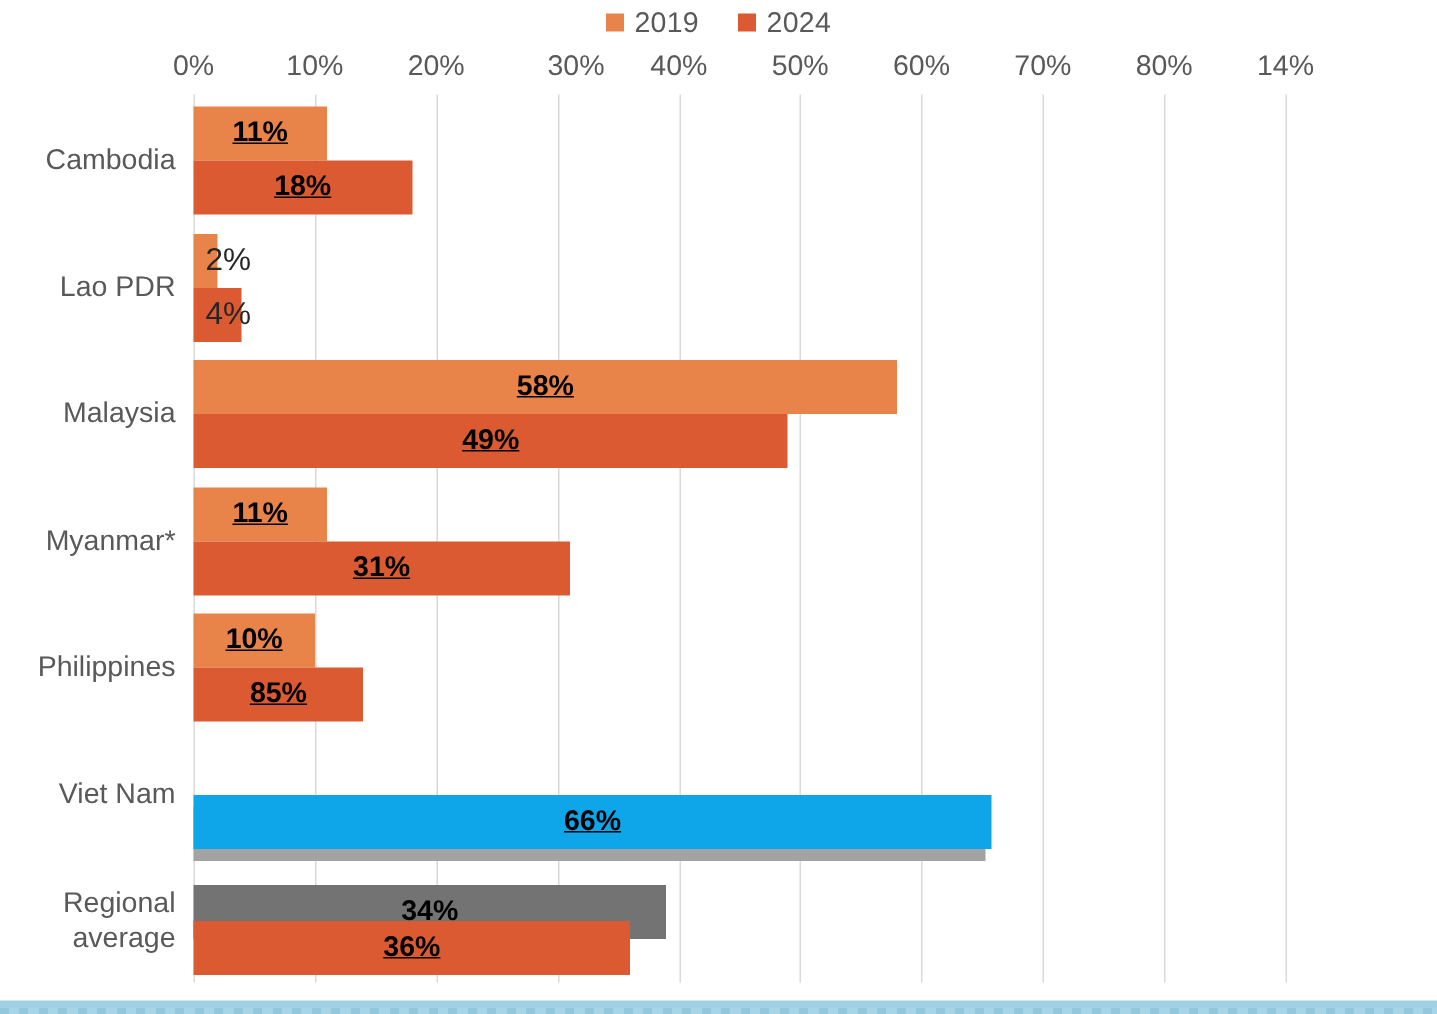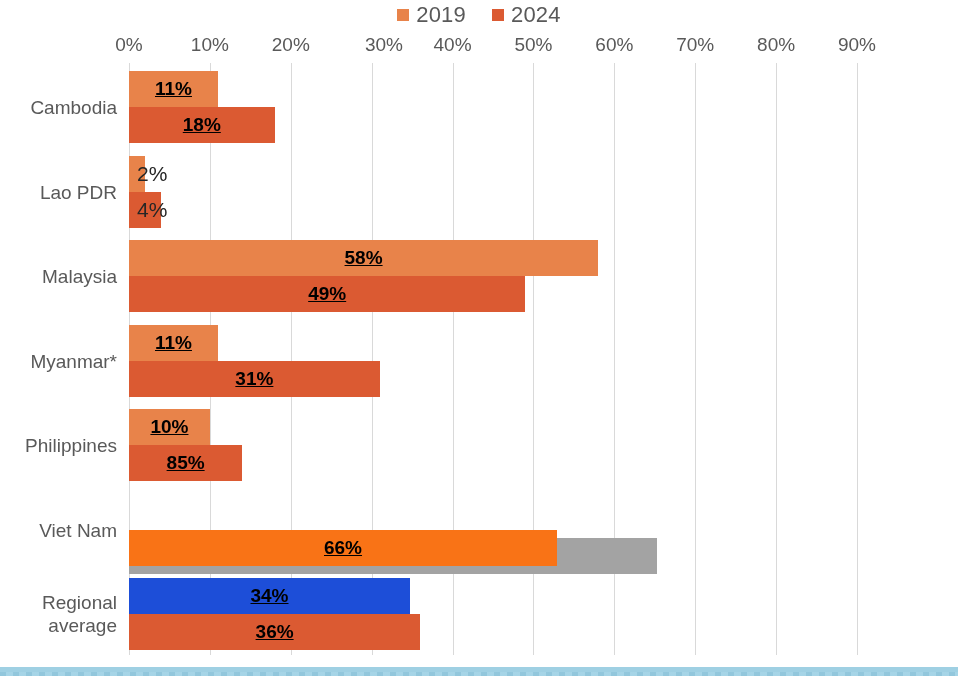--- a/index.html
+++ b/index.html
@@ -38,21 +38,21 @@
     display: flex;
     align-items: center;
     gap: 7px;
   }
   .legend-swatch {
     width: 12px;
     height: 12px;
     display: block;
   }
   .legend-label {
-    font-size: 22px;
+    font-size: 19px;
     color: #595959;
     line-height: 1;
     letter-spacing: 0.2px;
   }
 
   
   .axis-labels {
     position: absolute;
     left: 0;
     top: 34px;
@@ -184,21 +184,21 @@
   <div class="axis-labels">
       <div class="axis-tick-label" style="left: 129px; color: rgb(89, 89, 89);">0%</div>
       <div class="axis-tick-label" style="left: 209.889px; color: rgb(89, 89, 89);">10%</div>
       <div class="axis-tick-label" style="left: 290.778px; color: rgb(89, 89, 89);">20%</div>
       <div class="axis-tick-label" style="left: 384px; color: rgb(89, 89, 89);">30%</div>
       <div class="axis-tick-label" style="left: 452.556px; color: rgb(89, 89, 89);">40%</div>
       <div class="axis-tick-label" style="left: 533.444px; color: rgb(89, 89, 89);">50%</div>
       <div class="axis-tick-label" style="left: 614.333px; color: rgb(89, 89, 89);">60%</div>
       <div class="axis-tick-label" style="left: 695.222px; color: rgb(89, 89, 89);">70%</div>
       <div class="axis-tick-label" style="left: 776.111px; color: rgb(89, 89, 89);">80%</div>
-      <div class="axis-tick-label" style="left: 857px; color: rgb(89, 89, 89);">90%</div>
+      <div class="axis-tick-label" style="left: 857px; color: rgb(89, 89, 89);">14%</div>
     </div>
 
   <div class="plot">
       <div class="gridline" style="left: 0px; background: rgb(217, 217, 217);"></div>
       <div class="gridline" style="left: 80.8889px; background: rgb(217, 217, 217);"></div>
       <div class="gridline" style="left: 161.778px; background: rgb(217, 217, 217);"></div>
       <div class="gridline" style="left: 242.667px; background: rgb(217, 217, 217);"></div>
       <div class="gridline" style="left: 323.556px; background: rgb(217, 217, 217);"></div>
       <div class="gridline" style="left: 404.444px; background: rgb(217, 217, 217);"></div>
       <div class="gridline" style="left: 485.333px; background: rgb(217, 217, 217);"></div>
@@ -269,30 +269,30 @@
         </div>
       </div>
       <div class="cat-row" style="top: 430.5px;">
         <div class="cat-label" style="color: rgb(89, 89, 89);">Viet Nam</div>
         <div class="bar-wrap series-2019">
           <div class="bar" style="width: 528px; background: #a3a3a3; margin-top: 44px;">
             <div class="bar-value inside">82%</div>
           </div>
         </div>
         <div class="bar-wrap series-2024">
-          <div class="bar" style="width: 428px; background: #f97316;">
+          <div class="bar" style="width: 532px; background: #0ea5e9;">
             <div class="bar-value inside">66%</div>
           </div>
         </div>
       </div>
       <div class="cat-row" style="top: 515px;">
         <div class="cat-label" style="color: rgb(89, 89, 89);">Regional
 average</div>
         <div class="bar-wrap series-2019">
-          <div class="bar" style="width: 281px; background: #1d4ed8;">
+          <div class="bar" style="width: 315px; background: #737373; margin-top: 12px;">
             <div class="bar-value inside">34%</div>
           </div>
         </div>
         <div class="bar-wrap series-2024">
           <div class="bar" style="width: 291.2px; background: rgb(219, 90, 50);">
             <div class="bar-value inside">36%</div>
           </div>
         </div>
       </div>
     </div>

